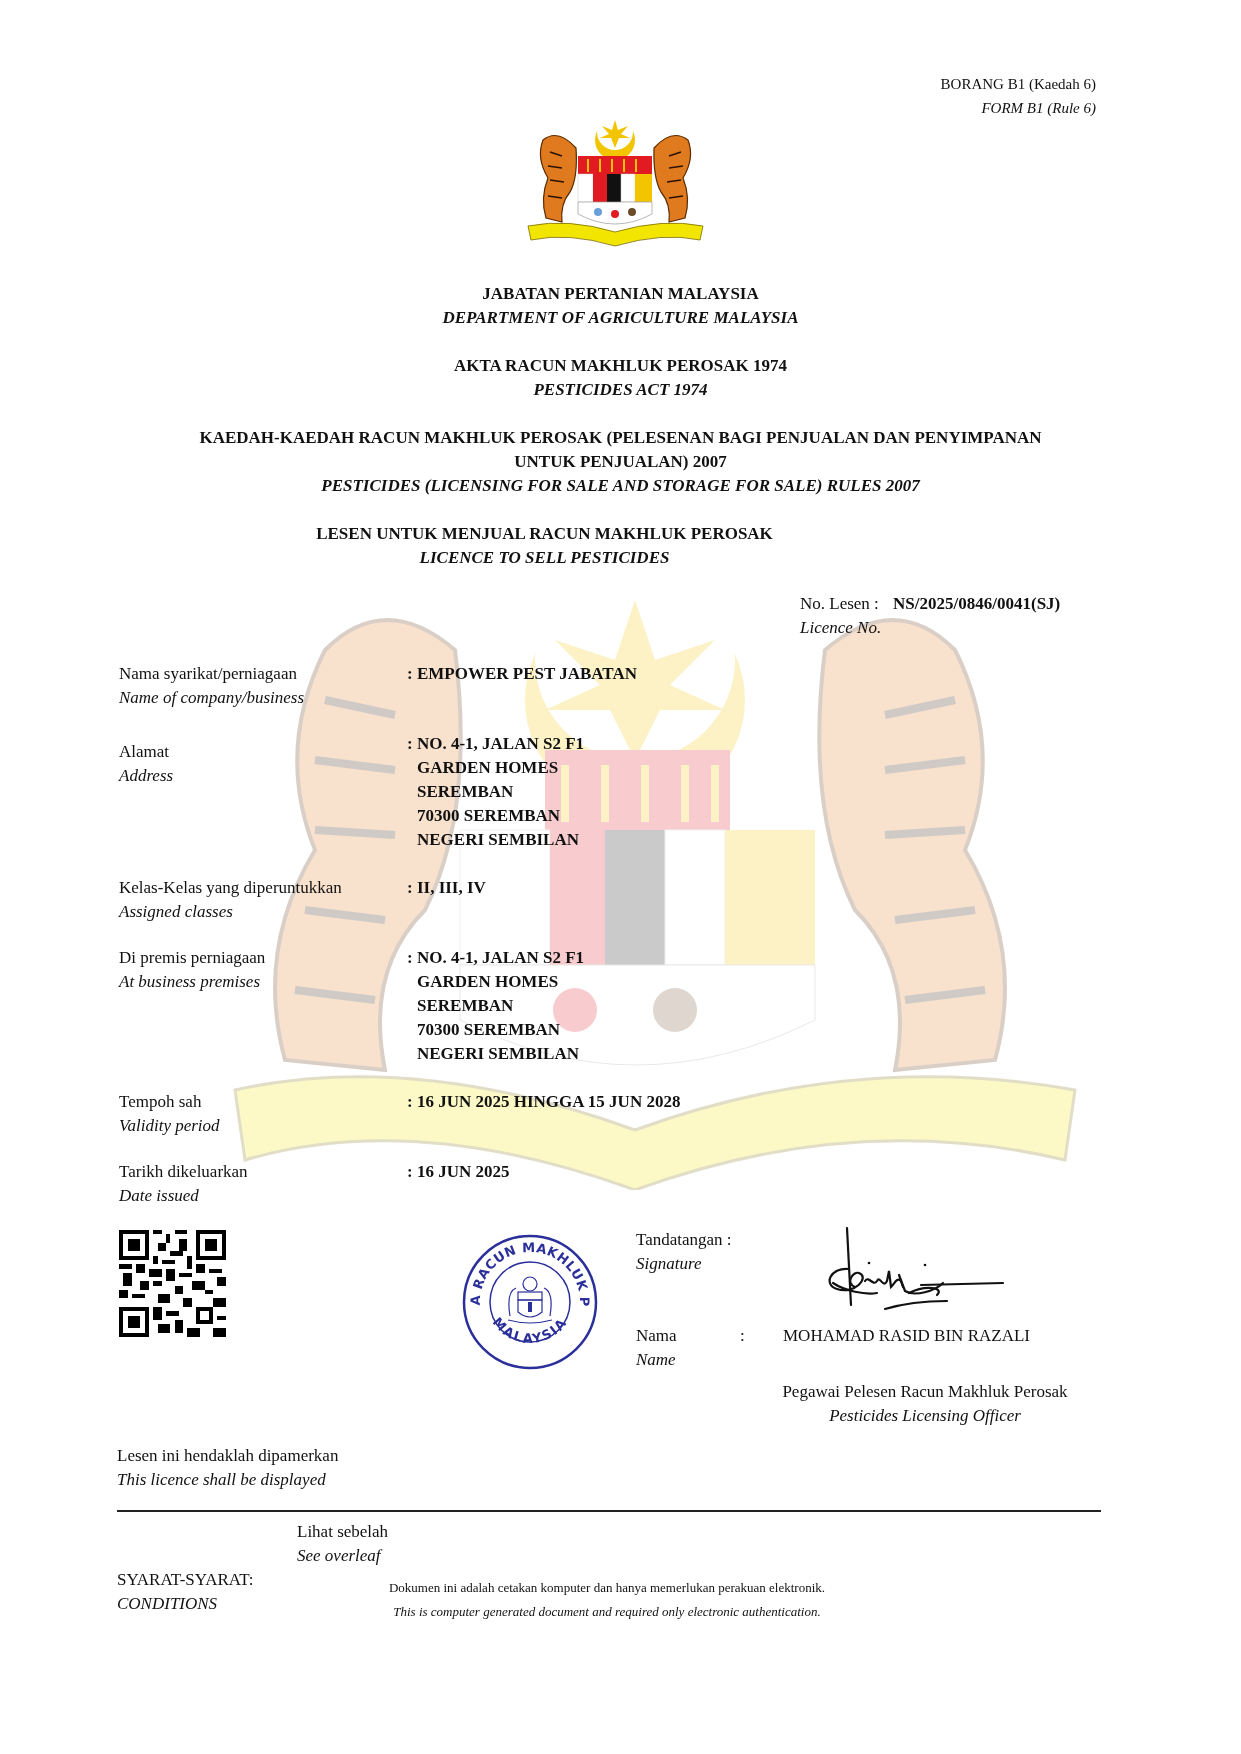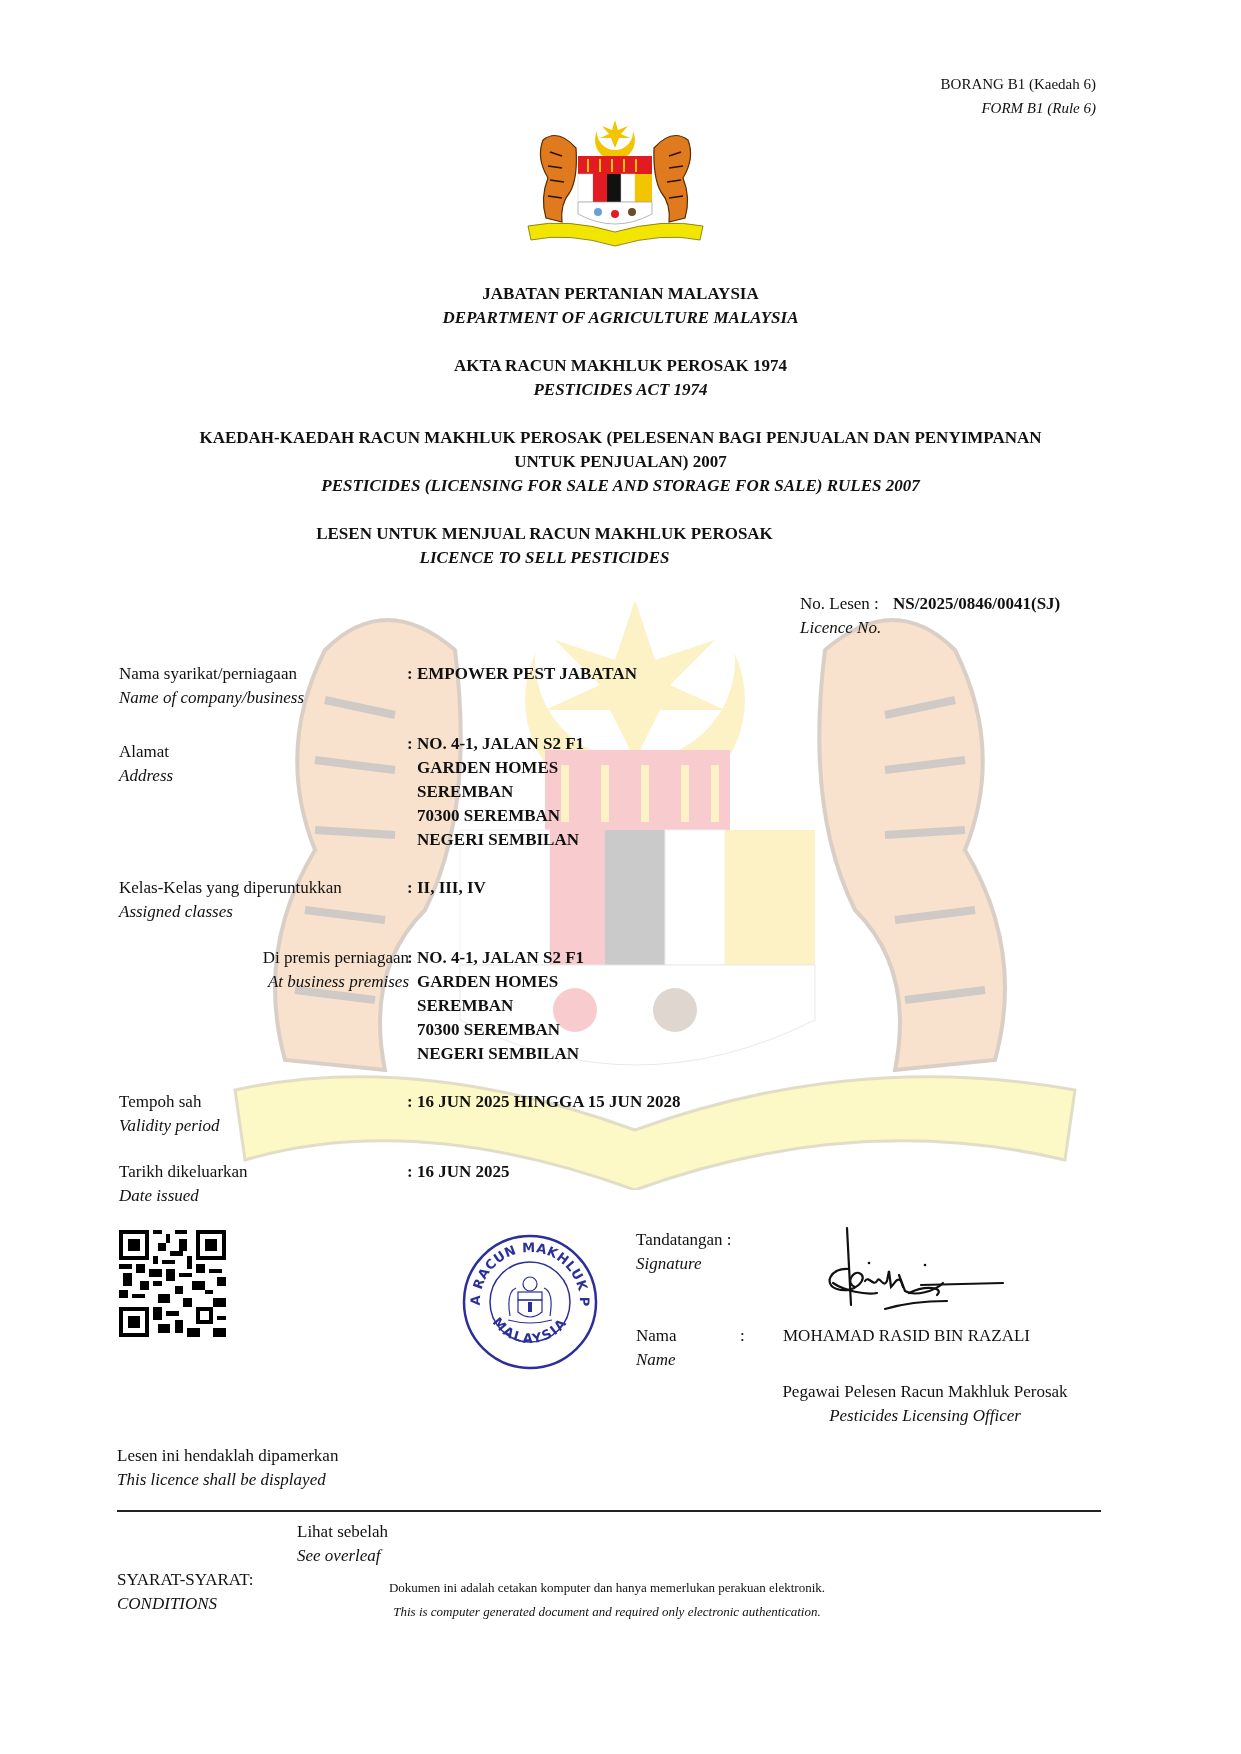--- a/index.html
+++ b/index.html
@@ -163,21 +163,21 @@
   <span class="addr-line">70300 SEREMBAN</span>
   <span class="addr-line">NEGERI SEMBILAN</span>
 </div>
 
 <div class="abs txt row-label" style="top:876px;">
   <div>Kelas-Kelas yang diperuntukkan</div>
   <div class="i">Assigned classes</div>
 </div>
 <div class="abs txt b row-value" style="top:876px;">: II, III, IV</div>
 
-<div class="abs txt row-label" style="top:946px;text-align:right;">
+<div class="abs txt row-label" style="top:946px;">
   <div>Di premis perniagaan</div>
   <div class="i">At business premises</div>
 </div>
 <div class="abs txt b row-value" style="top:946px;">
   <span style="display:block;">: NO. 4-1, JALAN S2 F1</span>
   <span class="addr-line">GARDEN HOMES</span>
   <span class="addr-line">SEREMBAN</span>
   <span class="addr-line">70300 SEREMBAN</span>
   <span class="addr-line">NEGERI SEMBILAN</span>
 </div>

